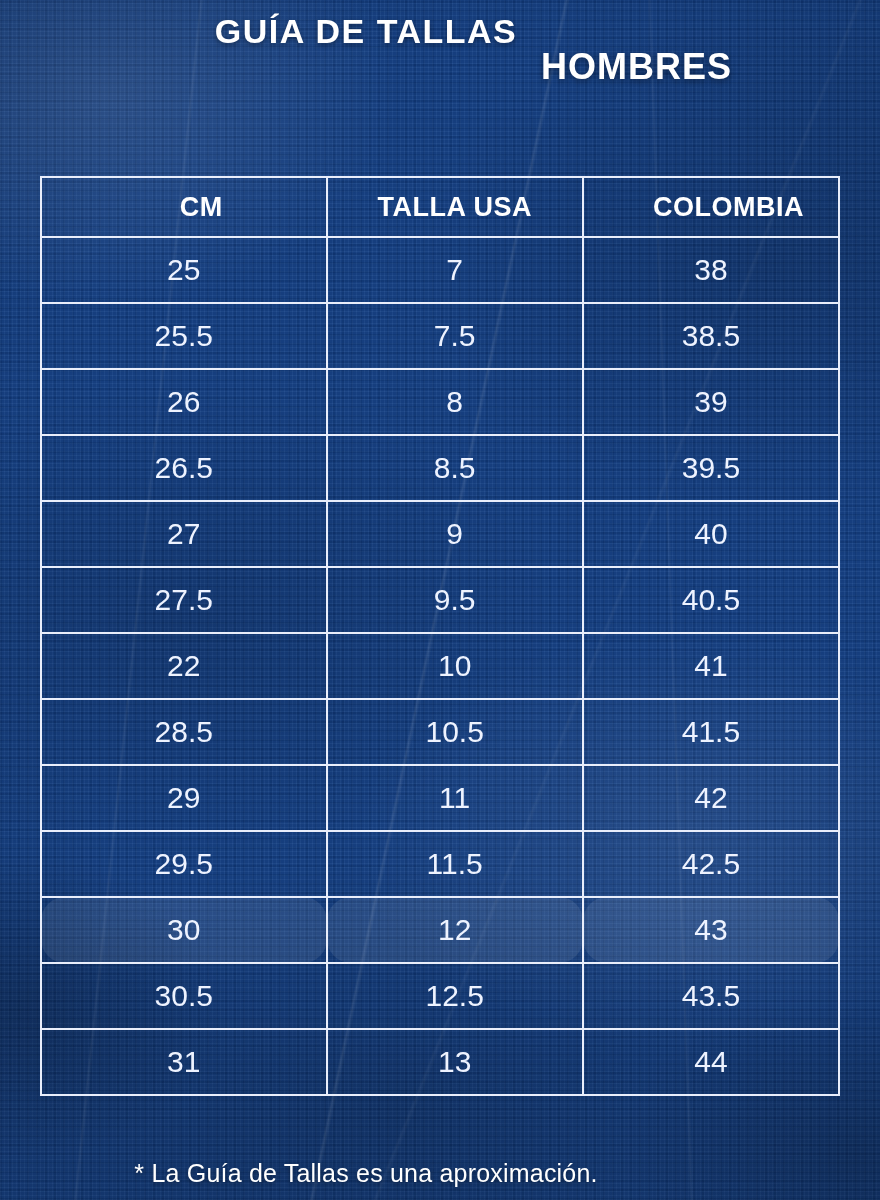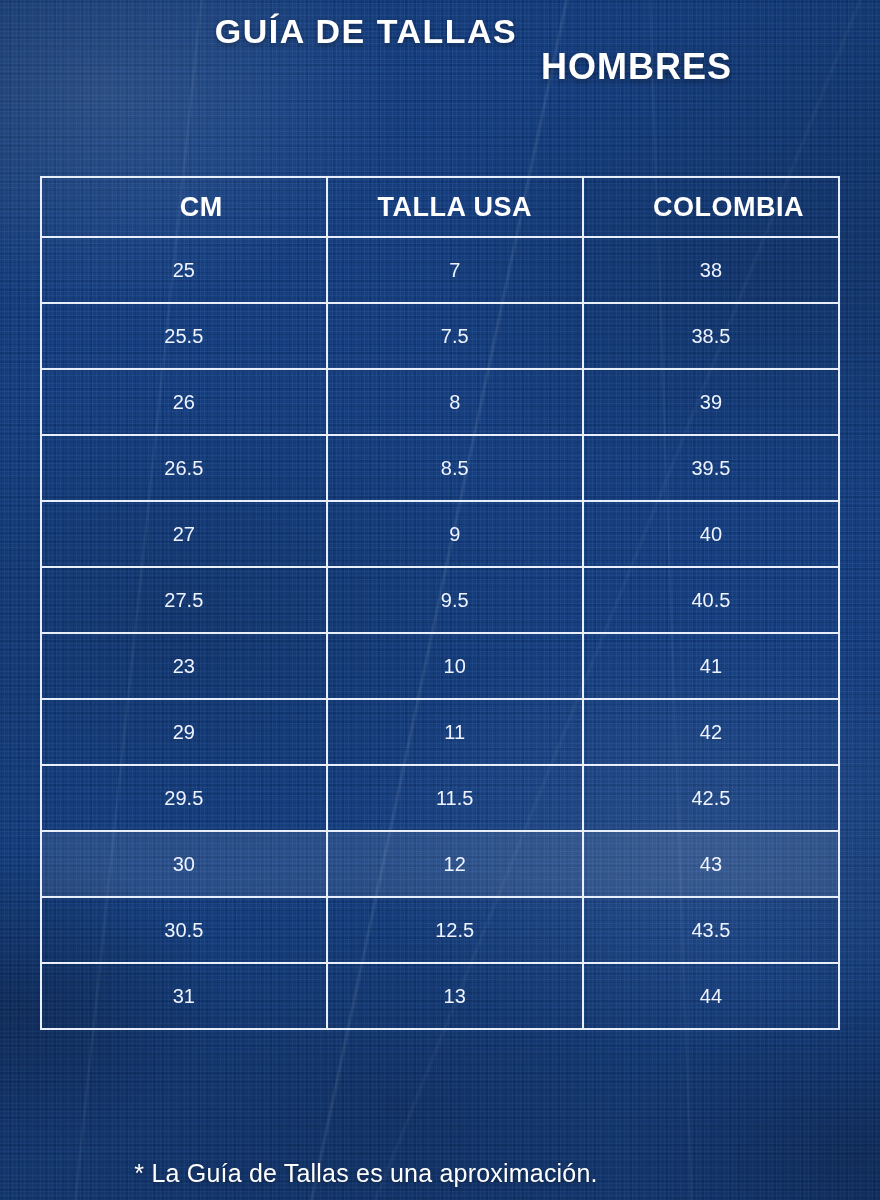--- a/index.html
+++ b/index.html
@@ -110,22 +110,23 @@
   }
   table.size-table th {
     height: 56px;
     font-size: 27px;
     font-weight: bold;
     letter-spacing: 0.5px;
     color: #ffffff;
   }
   table.size-table td {
     height: 62px;
-    font-size: 20px;
+    font-size: 30px;
     color: #eef3ff;
+    border-radius: 24px;
   }
   
   .col-cm    { width: 286px; padding-left: 36px; }
   .col-usa   { width: 284px; }
   .col-col   { width: 230px; padding-left: 36px; }
 
   
   tr.row-highlight td {
     background: rgba(255,255,255,0.085);
   }
@@ -194,23 +195,28 @@
           <td>27</td>
           <td>9</td>
           <td>40</td>
         </tr>
         <tr>
           <td>27.5</td>
           <td>9.5</td>
           <td>40.5</td>
         </tr>
         <tr>
-          <td>23</td>
+          <td>22</td>
           <td>10</td>
           <td>41</td>
+        </tr>
+        <tr>
+          <td>28.5</td>
+          <td>10.5</td>
+          <td>41.5</td>
         </tr>
         <tr>
           <td>29</td>
           <td>11</td>
           <td>42</td>
         </tr>
         <tr>
           <td>29.5</td>
           <td>11.5</td>
           <td>42.5</td>

